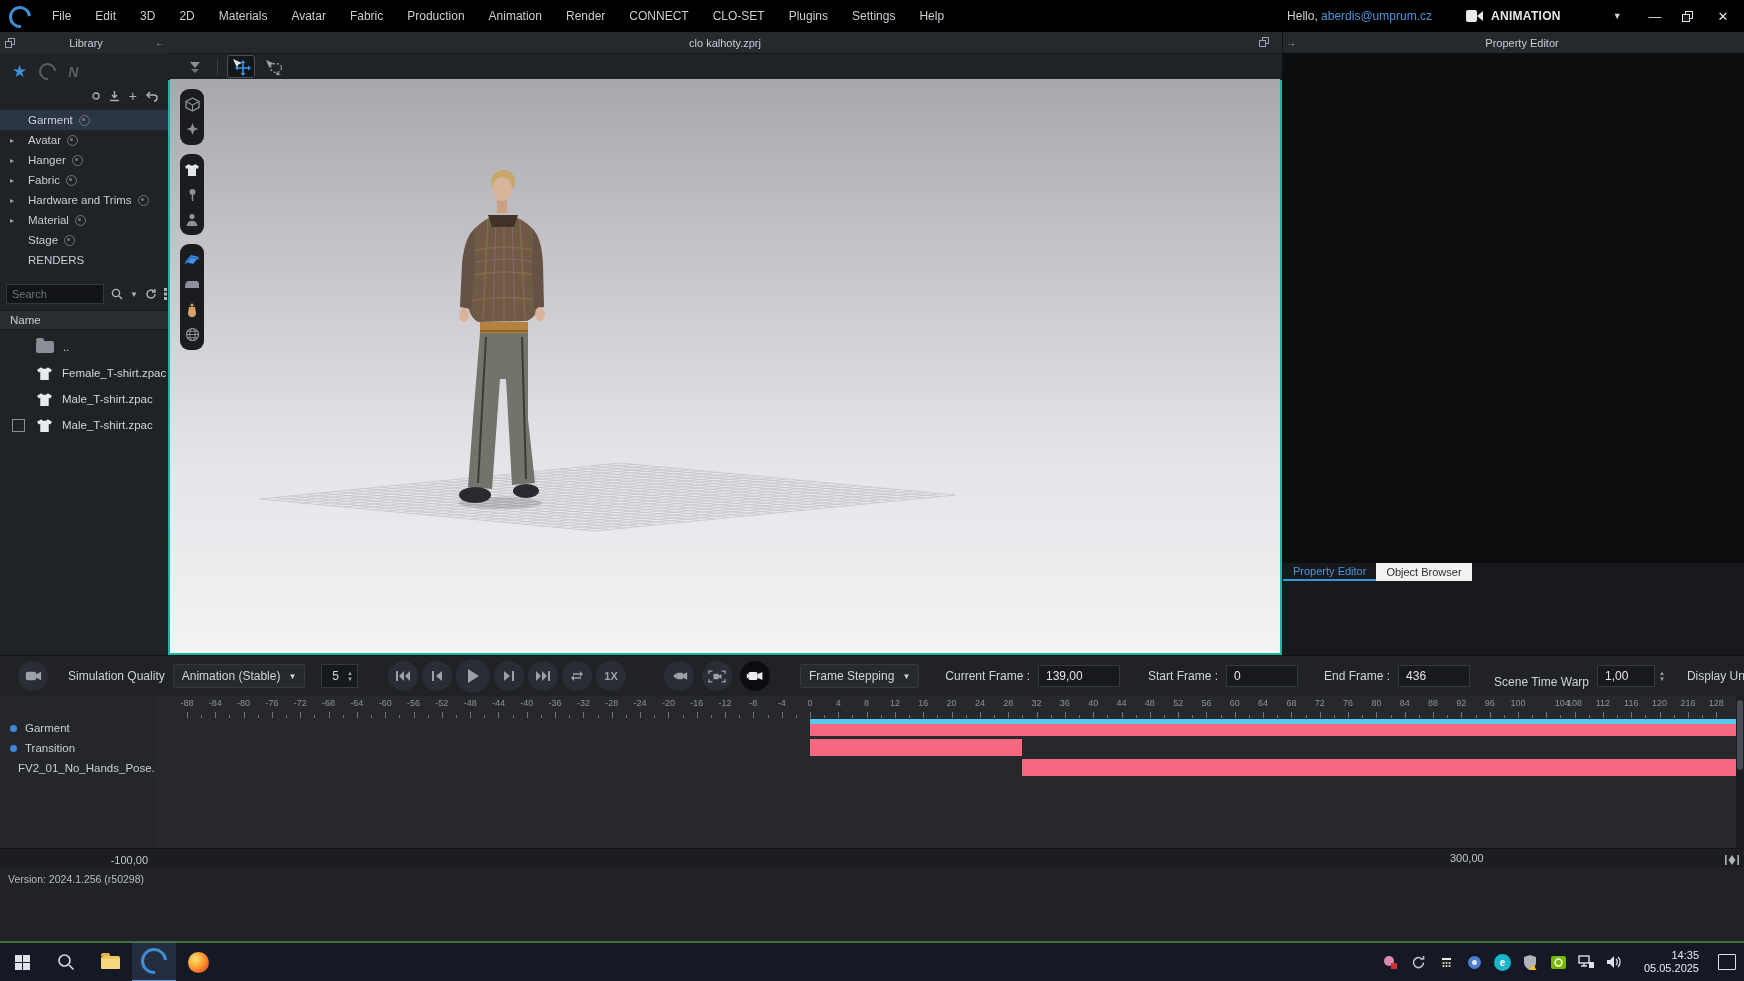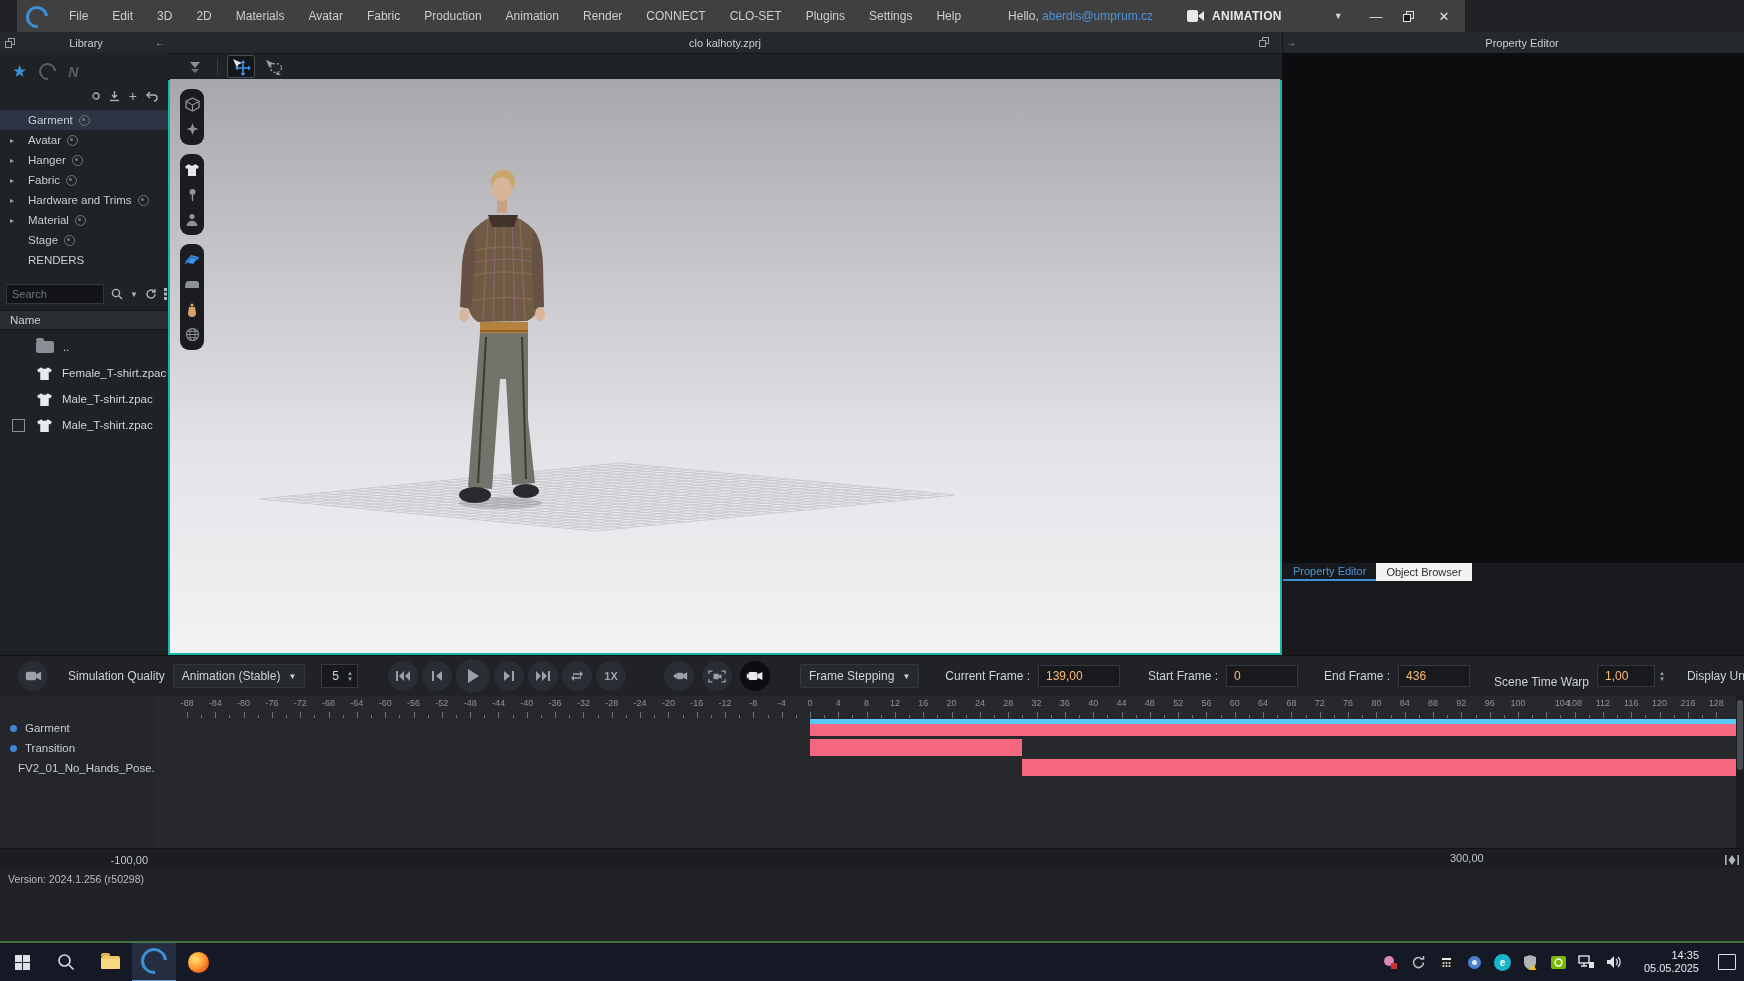--- a/index.html
+++ b/index.html
@@ -1,18 +1,18 @@
 <!DOCTYPE html>
 <html><head>
 <meta charset="utf-8">
 <style>
   html,body{margin:0;padding:0;background:#101214;font-family:"Liberation Sans",sans-serif;}
   .app{position:relative;width:1744px;height:981px;overflow:hidden;background:#202227;color:#c8cdd2;font-size:12px;}
   
-  .topbar{position:absolute;left:17px;top:0;width:1448px;height:32px;background:#404040;display:flex;align-items:center;}
+  .topbar{position:absolute;left:0;top:0;width:1744px;height:32px;background:#000000;display:flex;align-items:center;}
   .clo-logo{position:absolute;left:9px;top:6px;width:20px;height:20px;}
   .clo-arc{width:16px;height:16px;border:3px solid #3d8fd6;border-radius:50%;border-right-color:transparent;transform:rotate(40deg);}
   .menu{display:flex;margin-left:40px;}
   .menu-item{padding:0 12px;line-height:32px;color:#c9ced4;cursor:default;}
   .top-right{position:absolute;right:0;top:0;height:32px;display:flex;align-items:center;}
   .account{color:#c9ced4;margin-right:34px;}
   .account .email{color:#4f94da;}
   .mode{display:flex;align-items:center;color:#e6e9ec;font-weight:bold;letter-spacing:.3px;}
   .cam-icon{width:18px;height:12px;margin-right:7px;position:relative;}
   .cam-icon .body{position:absolute;left:0;top:0;width:11px;height:12px;background:#e6e9ec;border-radius:2px;}
@@ -84,21 +84,21 @@
   .timeline{position:absolute;left:0;top:655px;width:1744px;height:213px;background:#202227;border-top:1px solid #101214;}
   .tl-controls{height:40px;display:flex;align-items:center;color:#cfd3d8;}
   .round-btn{width:30px;height:30px;border-radius:50%;background:#2a2d33;display:flex;align-items:center;justify-content:center;flex:0 0 auto;}
   .round-btn.big{width:34px;height:34px;}
   .round-btn.dark{background:#0c0d10;}
   .tl-label{font-size:12px;color:#cfd3d8;white-space:nowrap;}
   .dd{display:flex;align-items:center;gap:8px;background:#26292e;height:22px;padding:0 8px;border:1px solid #35393f;border-radius:2px;white-space:nowrap;}
   .dd .caret{font-size:8px;color:#cfd3d8;}
   .spin-box{display:flex;align-items:center;background:#17191d;border:1px solid #35393f;height:22px;padding:0 4px 0 10px;gap:8px;}
   .spin-arrows{display:flex;flex-direction:column;font-size:6px;color:#9ba1a8;line-height:6px;}
-  .num-input{background:#17191d;border:1px solid #35393f;color:#fdba74;height:20px;font-size:12px;padding:0 7px;font-family:"Liberation Sans",sans-serif;}
+  .num-input{background:#17191d;border:1px solid #35393f;color:#e5e5e5;height:20px;font-size:12px;padding:0 7px;font-family:"Liberation Sans",sans-serif;}
   .pb svg{display:block;}
   .onex{font-size:11px;color:#9ba1a8;font-weight:bold;}
   .tl-body{position:relative;height:152px;}
   .tl-left{position:absolute;left:0;top:0;width:155px;height:152px;background:#24262b;border-right:1px solid #121418;}
   .track-label-row{position:absolute;left:0;height:20px;display:flex;align-items:center;padding-left:10px;gap:8px;font-size:11.5px;color:#c9ced4;width:145px;}
   .track-dot{width:7px;height:7px;border-radius:50%;background:#3e86d8;}
   .tl-right{position:absolute;left:155px;top:0;right:8px;height:152px;background:#26282c;overflow:hidden;}
   .ruler{position:absolute;left:0;top:0;right:0;height:22px;}
   .ruler-label{position:absolute;top:2px;transform:translateX(-50%);font-size:9px;color:#8e9298;}
   .ruler-tick{position:absolute;bottom:0;width:1px;background:#6f7378;}

